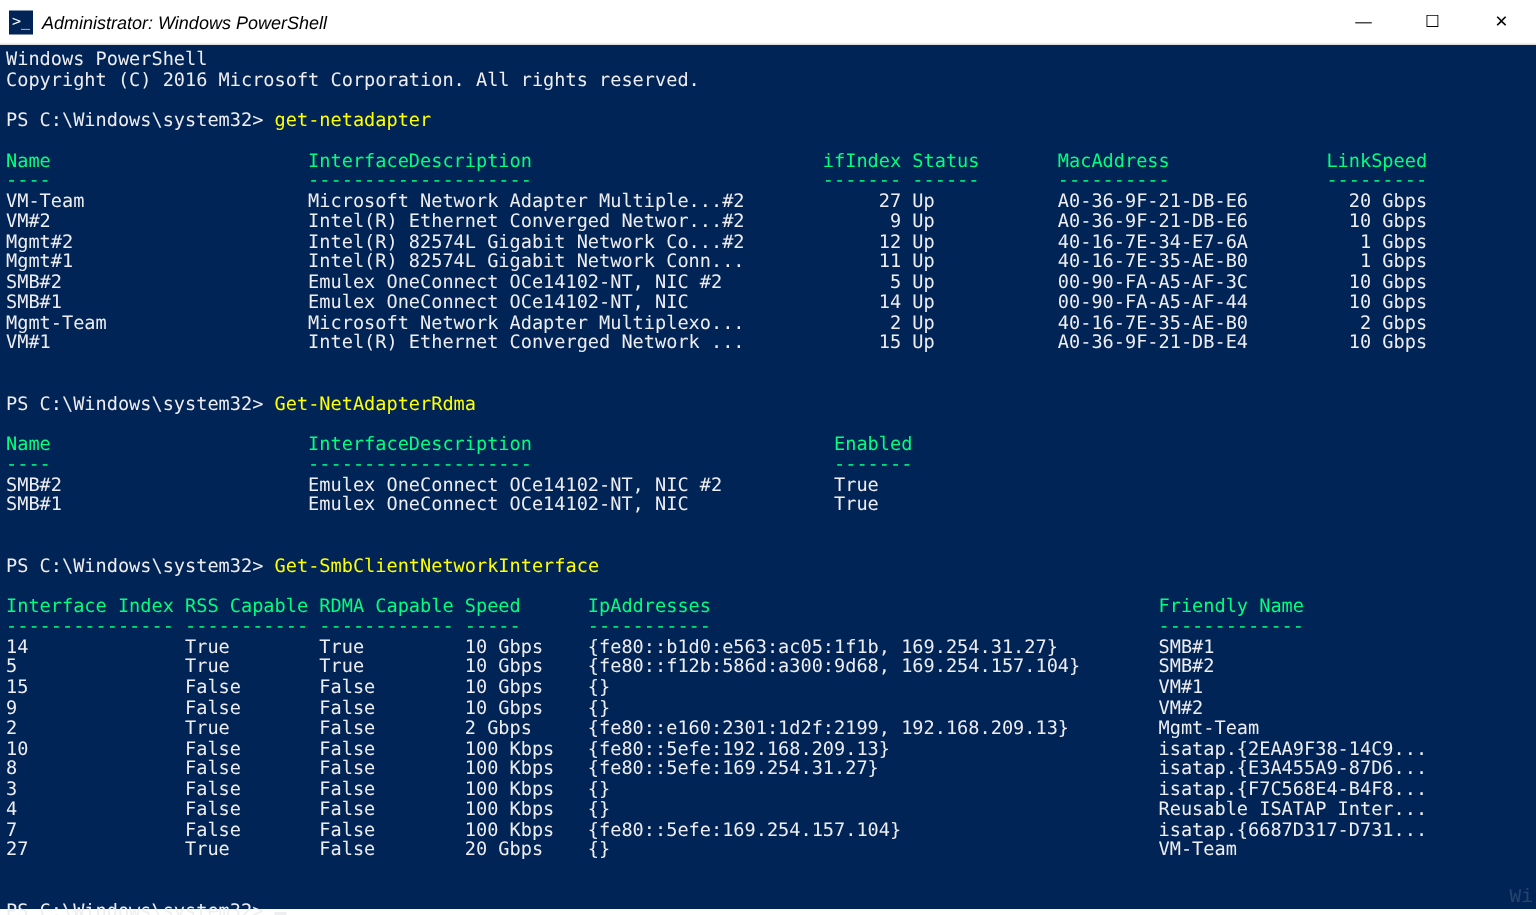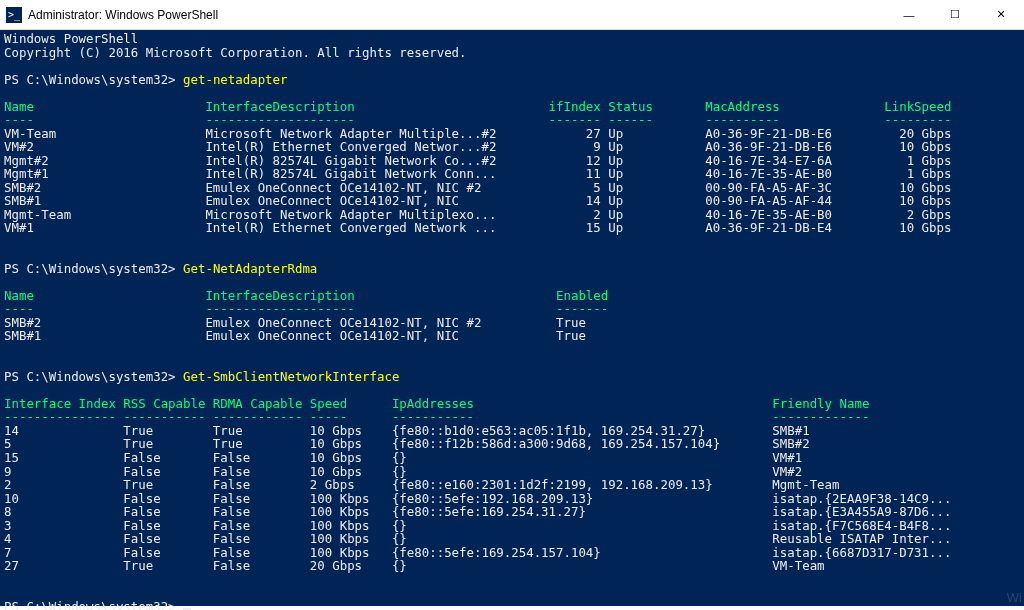--- a/index.html
+++ b/index.html
@@ -26,20 +26,21 @@
       align-items: center;
       justify-content: center;
       color: #fff;
       font-size: 10px;
       font-family: Consolas, monospace;
       margin-right: 6px;
     }
     .titlebar-title {
       font-size: 12px;
       flex: 1;
+      font-style: italic;
     }
     .win-controls { display: flex; height: 100%; }
     .win-btn {
       width: 46px; height: 100%;
       display: flex; align-items: center; justify-content: center;
       font-size: 11px; color: #000;
     }
     .terminal {
       background: #012456;
       color: #eeedf0;
@@ -59,21 +60,21 @@
       display: inline-block;
       width: 8px; height: 3px;
       background: #eeedf0;
       vertical-align: baseline;
     }
     .watermark {
       position: absolute;
       right: 2px; bottom: 1px;
       color: rgba(255,255,255,0.15);
       font-size: 13px;
-      font-family: Liberation Sans, sans-serif;
+      font-family: Liberation Mono, monospace;
     }
   </style>
 </head>
 <body>
 
 <div class="titlebar">
   <span class="titlebar-icon">&gt;_</span>
   <span class="titlebar-title">Administrator: Windows PowerShell</span>
   <div class="win-controls">
     <div class="win-btn">―</div>

